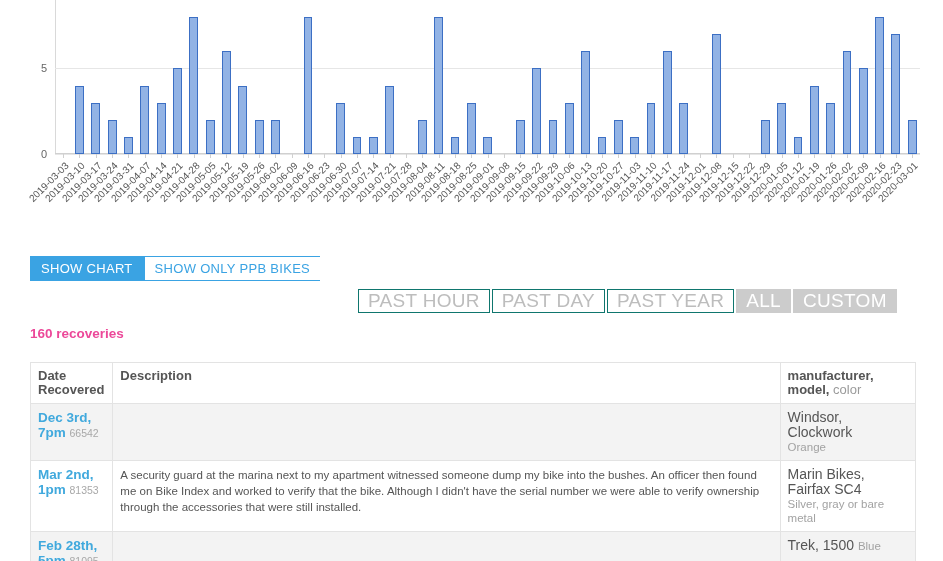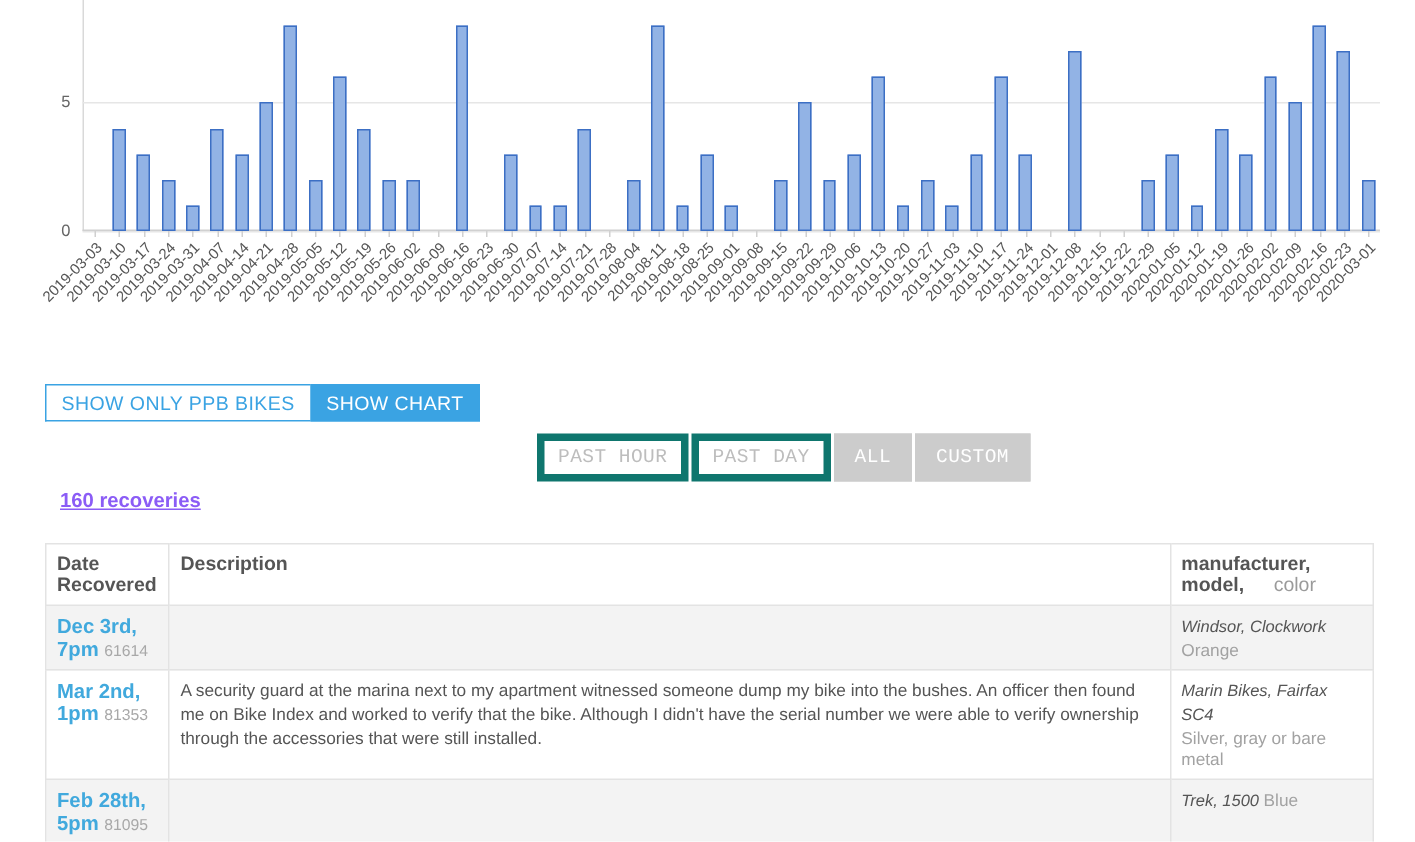--- a/index.html
+++ b/index.html
@@ -142,47 +142,46 @@
     color: #ffffff;
   }
 
   #range-row {
     position: absolute;
     left: 358px;
     top: 289px;
     display: flex;
   }
   .btn-range {
-    border: 5px solid #0f766e;
+    border: 1px solid #0f766e;
     background: #ffffff;
     color: #bdbdbd;
-    font-size: 13px;
+    font-size: 19px;
     letter-spacing: 0.3px;
     padding: 4px 9px;
     margin-right: 2px;
     cursor: pointer;
     white-space: nowrap;
     line-height: 14px;
-    font-family: Liberation Mono, monospace;
+    font-family: Liberation Sans, sans-serif;
   }
   .btn-range.active {
     background: #cccccc;
     border-color: #cccccc;
     color: #ffffff;
   }
 
   
   #count {
     position: absolute;
-    left: 40px;
+    left: 30px;
     top: 326px;
     font-size: 13.5px;
     font-weight: bold;
-    color: #8b5cf6;
-    text-decoration: underline;
+    color: #ec4899;
   }
 
   
   #recoveries-table {
     position: absolute;
     left: 30px;
     top: 362px;
     width: 886px;
     border-collapse: collapse;
     table-layout: fixed;
@@ -197,44 +196,43 @@
   }
   #recoveries-table thead th {
     font-weight: bold;
     color: #555;
     font-size: 13px;
     line-height: 14px;
   }
   .col-date { width: 76px; }
   .col-desc { width: 616px; }
   .col-bike { width: 125px; }
-  .muted { color: #9a9a9a; font-weight: normal; margin-left: 16px; }
+  .muted { color: #9a9a9a; font-weight: normal; }
 
   tbody tr.alt td { background: #f3f3f3; }
   .date-link {
     color: #41a9dd;
     font-size: 13.5px;
     font-weight: bold;
     line-height: 15px;
   }
   .date-id {
     color: #a8a8a8;
     font-size: 10.5px;
     font-weight: normal;
   }
   .desc-text {
     color: #555;
     font-size: 11.5px;
     line-height: 16px;
   }
   .bike-main {
     color: #555;
-    font-size: 11px;
+    font-size: 14px;
     line-height: 15px;
-    font-style: italic;
   }
   .bike-color {
     color: #a2a2a2;
     font-size: 11.5px;
   }
 </style>
 </head>
 <body>
 
 <div id="chart-area">
@@ -604,28 +602,29 @@
       </div>
       <div class="xlabel-slot">
         <div class="tickmark" style="bottom: auto; top: 0px;"></div>
         <div class="xlabel">2020-03-01</div>
       </div>
     </div>
 </div>
 
 <div id="btn-row">
   <div class="flat-group">
+    <div class="btn btn-solid-blue">SHOW CHART</div>
     <div class="btn btn-outline-blue">SHOW ONLY PPB BIKES</div>
-    <div class="btn btn-solid-blue">SHOW CHART</div>
   </div>
 </div>
 
 <div id="range-row">
     <div class="btn-range">PAST HOUR</div>
     <div class="btn-range">PAST DAY</div>
+    <div class="btn-range">PAST YEAR</div>
     <div class="btn-range active">ALL</div>
     <div class="btn-range active">CUSTOM</div>
   </div>
 
 <div id="count">160 recoveries</div>
 
 <table id="recoveries-table">
   <colgroup>
     <col class="col-date">
       <col class="col-desc">
@@ -636,21 +635,21 @@
       <th class="col-date">Date Recovered</th>
       <th class="col-desc">Description</th>
       <th class="col-bike">
         <span>manufacturer, model,</span>
         <span class="muted">color</span>
       </th>
     </tr>
   </thead>
   <tbody id="table-body">
       <tr class="alt">
-        <td><span class="date-link">Dec 3rd, 7pm </span><span class="date-id">61614</span></td>
+        <td><span class="date-link">Dec 3rd, 7pm </span><span class="date-id">66542</span></td>
         <td><span class="desc-text"></span></td>
         <td><span class="bike-main">Windsor, Clockwork </span><br><span class="bike-color">Orange</span></td>
       </tr>
       <tr>
         <td><span class="date-link">Mar 2nd, 1pm </span><span class="date-id">81353</span></td>
         <td><span class="desc-text">A security guard at the marina next to my apartment witnessed someone dump my bike into the bushes. An officer then found me on Bike Index and worked to verify that the bike. Although I didn't have the serial number we were able to verify ownership through the accessories that were still installed.</span></td>
         <td><span class="bike-main">Marin Bikes, Fairfax SC4 </span><br><span class="bike-color">Silver, gray or bare metal</span></td>
       </tr>
       <tr class="alt">
         <td><span class="date-link">Feb 28th, 5pm </span><span class="date-id">81095</span></td>

